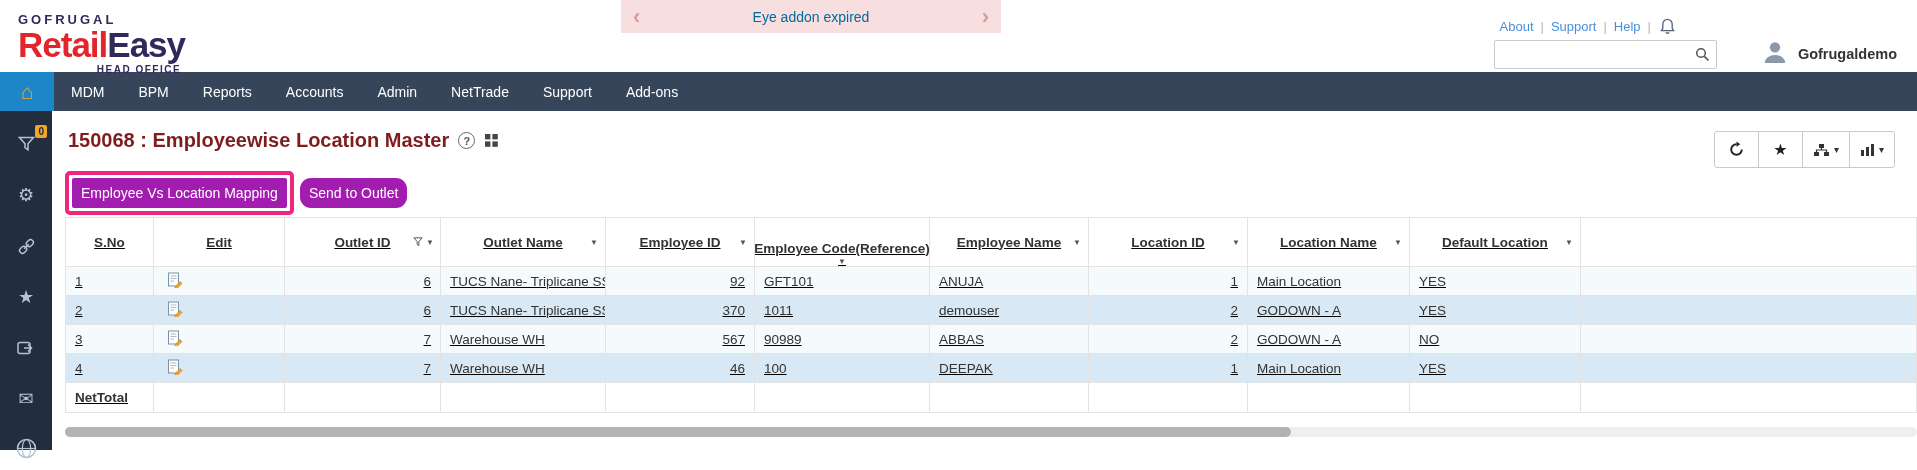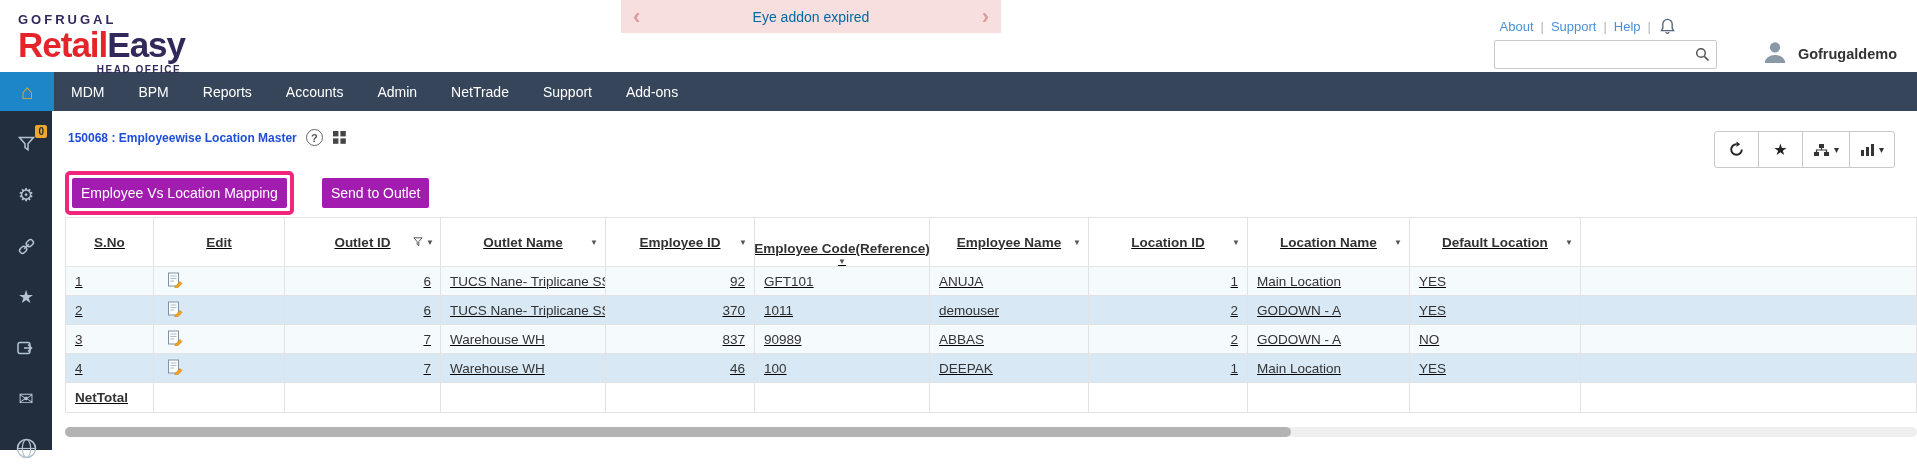--- a/index.html
+++ b/index.html
@@ -48,38 +48,38 @@
   .side-icon { width:22px; height:22px; display:flex; align-items:center; justify-content:center;
                position:relative; cursor:pointer; color:#b4c3d1; }
   .side-icon .glyph { font-size:18px; line-height:1; }
   .badge { position:absolute; top:-8px; right:-10px; background:#f0a52c; color:#1d2733;
            font-size:10px; font-weight:bold; line-height:13px; height:13px; padding:0 3px; border-radius:2px; }
   .globe-pin { position:absolute; bottom:-9px; left:50%; transform:translateX(-50%); }
 
   .content { flex:1; position:relative; background:#fff; }
 
   .title-row { position:absolute; top:18px; left:16px; display:flex; align-items:center; gap:9px; }
-  .page-title { font-size:12px; font-weight:600; color:#1d4ed8; }
+  .page-title { font-size:20px; font-weight:600; color:#7f1d1d; }
   .help-circ { width:17px; height:17px; border:1.5px solid #666; border-radius:50%; color:#555;
                font-size:11px; font-weight:bold; display:flex; align-items:center; justify-content:center; cursor:pointer; }
   .mini-grid { display:inline-flex; cursor:pointer; }
 
   .grid-toolbar { position:absolute; top:20px; right:22px; display:flex; }
   .tbtn { height:37px; min-width:45px; padding:0 10px; background:#fff; border:1px solid #c9c9c9;
           margin-left:-1px; display:flex; align-items:center; justify-content:center; gap:4px; cursor:pointer; }
   .tbtn:first-child { border-radius:3px 0 0 3px; }
   .tbtn:last-child { border-radius:0 3px 3px 0; }
   .tbtn .star { font-size:16px; color:#222; line-height:1; }
   .tcaret { font-size:10px; color:#333; }
 
   .action-row { position:absolute; top:60px; left:13px; display:flex; align-items:center; }
   .pink-box { border:4px solid #f0267e; border-radius:5px; padding:3px; }
   .btn { background:#a21caf; color:#fff; border:none; border-radius:2px; font-size:14px;
          padding:7px 9px; cursor:pointer; font-family:"Liberation Sans",sans-serif; }
-  .btn-send { margin-left:28px; }
+  .btn-send { margin-left:6px;border-radius:11px; }
 
   
   .grid-wrap { position:absolute; top:106px; left:13px; }
   table { border-collapse:collapse; table-layout:fixed; width:1852px; background:#fff;text-decoration:underline; }
   th, td { border:1px solid #e3e3e3; font-size:13.5px; color:#333; overflow:hidden; white-space:nowrap; }
   th { height:49px; font-weight:bold; background:#fff; cursor:pointer; }
   td { height:29px; padding:0 9px; }
   .hc { position:relative; display:flex; align-items:center; justify-content:center; height:100%; padding:0 16px; gap:5px; }
   .hc.stack { flex-direction:column; gap:1px; padding:0 4px;justify-content:flex-end; }
   .caret { font-size:8px; color:#555; }
@@ -384,21 +384,21 @@
                   <svg width="16" height="16" viewBox="0 0 16 16">
                     <rect x="1.5" y="1" width="10" height="13" fill="#fdfdfd" stroke="#7a93a8"></rect>
                     <line x1="3.5" y1="4" x2="9.5" y2="4" stroke="#a8bccc"></line>
                     <line x1="3.5" y1="6.5" x2="9.5" y2="6.5" stroke="#a8bccc"></line>
                     <line x1="3.5" y1="9" x2="7" y2="9" stroke="#a8bccc"></line>
                     <path d="M8 14.8 L13 9.5 L15 11.5 L10 16.5 L7.8 16.5 Z" fill="#f5a31f" stroke="#b97c12" stroke-width="0.6"></path>
                   </svg>
                 </span></td>
             <td class="num">7</td>
             <td>Warehouse WH</td>
-            <td class="num">837</td>
+            <td class="num">567</td>
             <td>90989</td>
             <td>ABBAS</td>
             <td class="num">2</td>
             <td>GODOWN - A</td>
             <td>NO</td>
             <td></td>
           </tr>
           <tr>
             <td>4</td>
             <td class="edit-cell"><span class="edit-ic">

